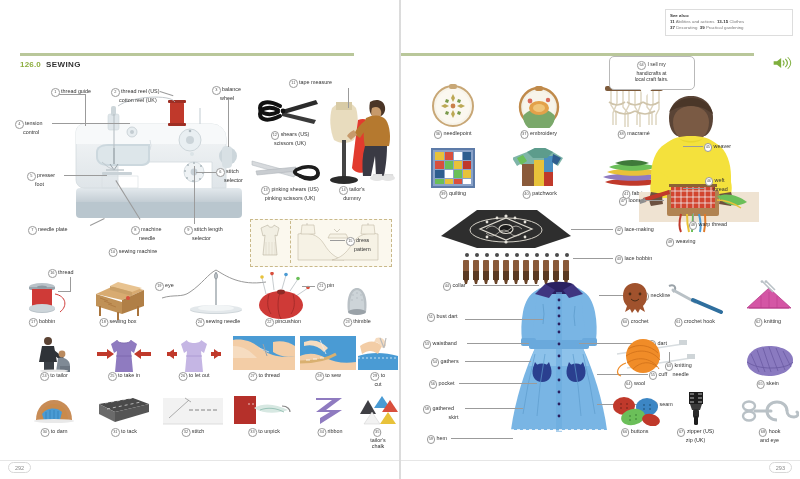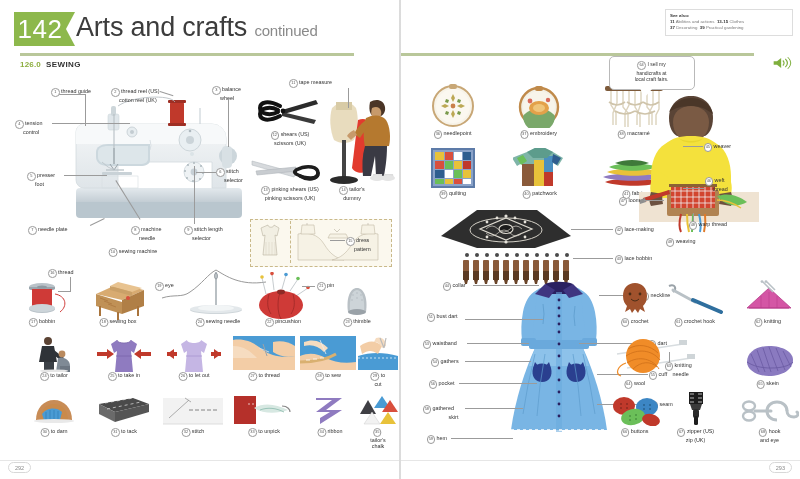--- a/index.html
+++ b/index.html
@@ -52,25 +52,20 @@
   .pattern-sep{position:absolute;border-left:.7px dashed #c9b98a;}
 </style>
 </head>
 <body>
 
 <div class="page">
  <div class="spread">
 
   <div class="leaf left">
 
-    <div class="chap-badge">142</div>
-    <div class="chap-title">
-      <span>Arts and crafts</span>
-      <span class="chap-cont">continued</span>
-    </div>
 
     <div class="sec-rule"></div>
     <div class="sec-num">126.0</div>
     <div class="sec-name">SEWING</div>
 
     <svg style="position:absolute;left:62px;top:84px;" width="200" height="145" viewBox="0 0 200 145">
       <defs>
         <linearGradient id="mbody" x1="0" y1="0" x2="0" y2="1">
           <stop offset="0" stop-color="#f4f6f7"></stop>
               <stop offset="1" stop-color="#dfe5e9"></stop>

